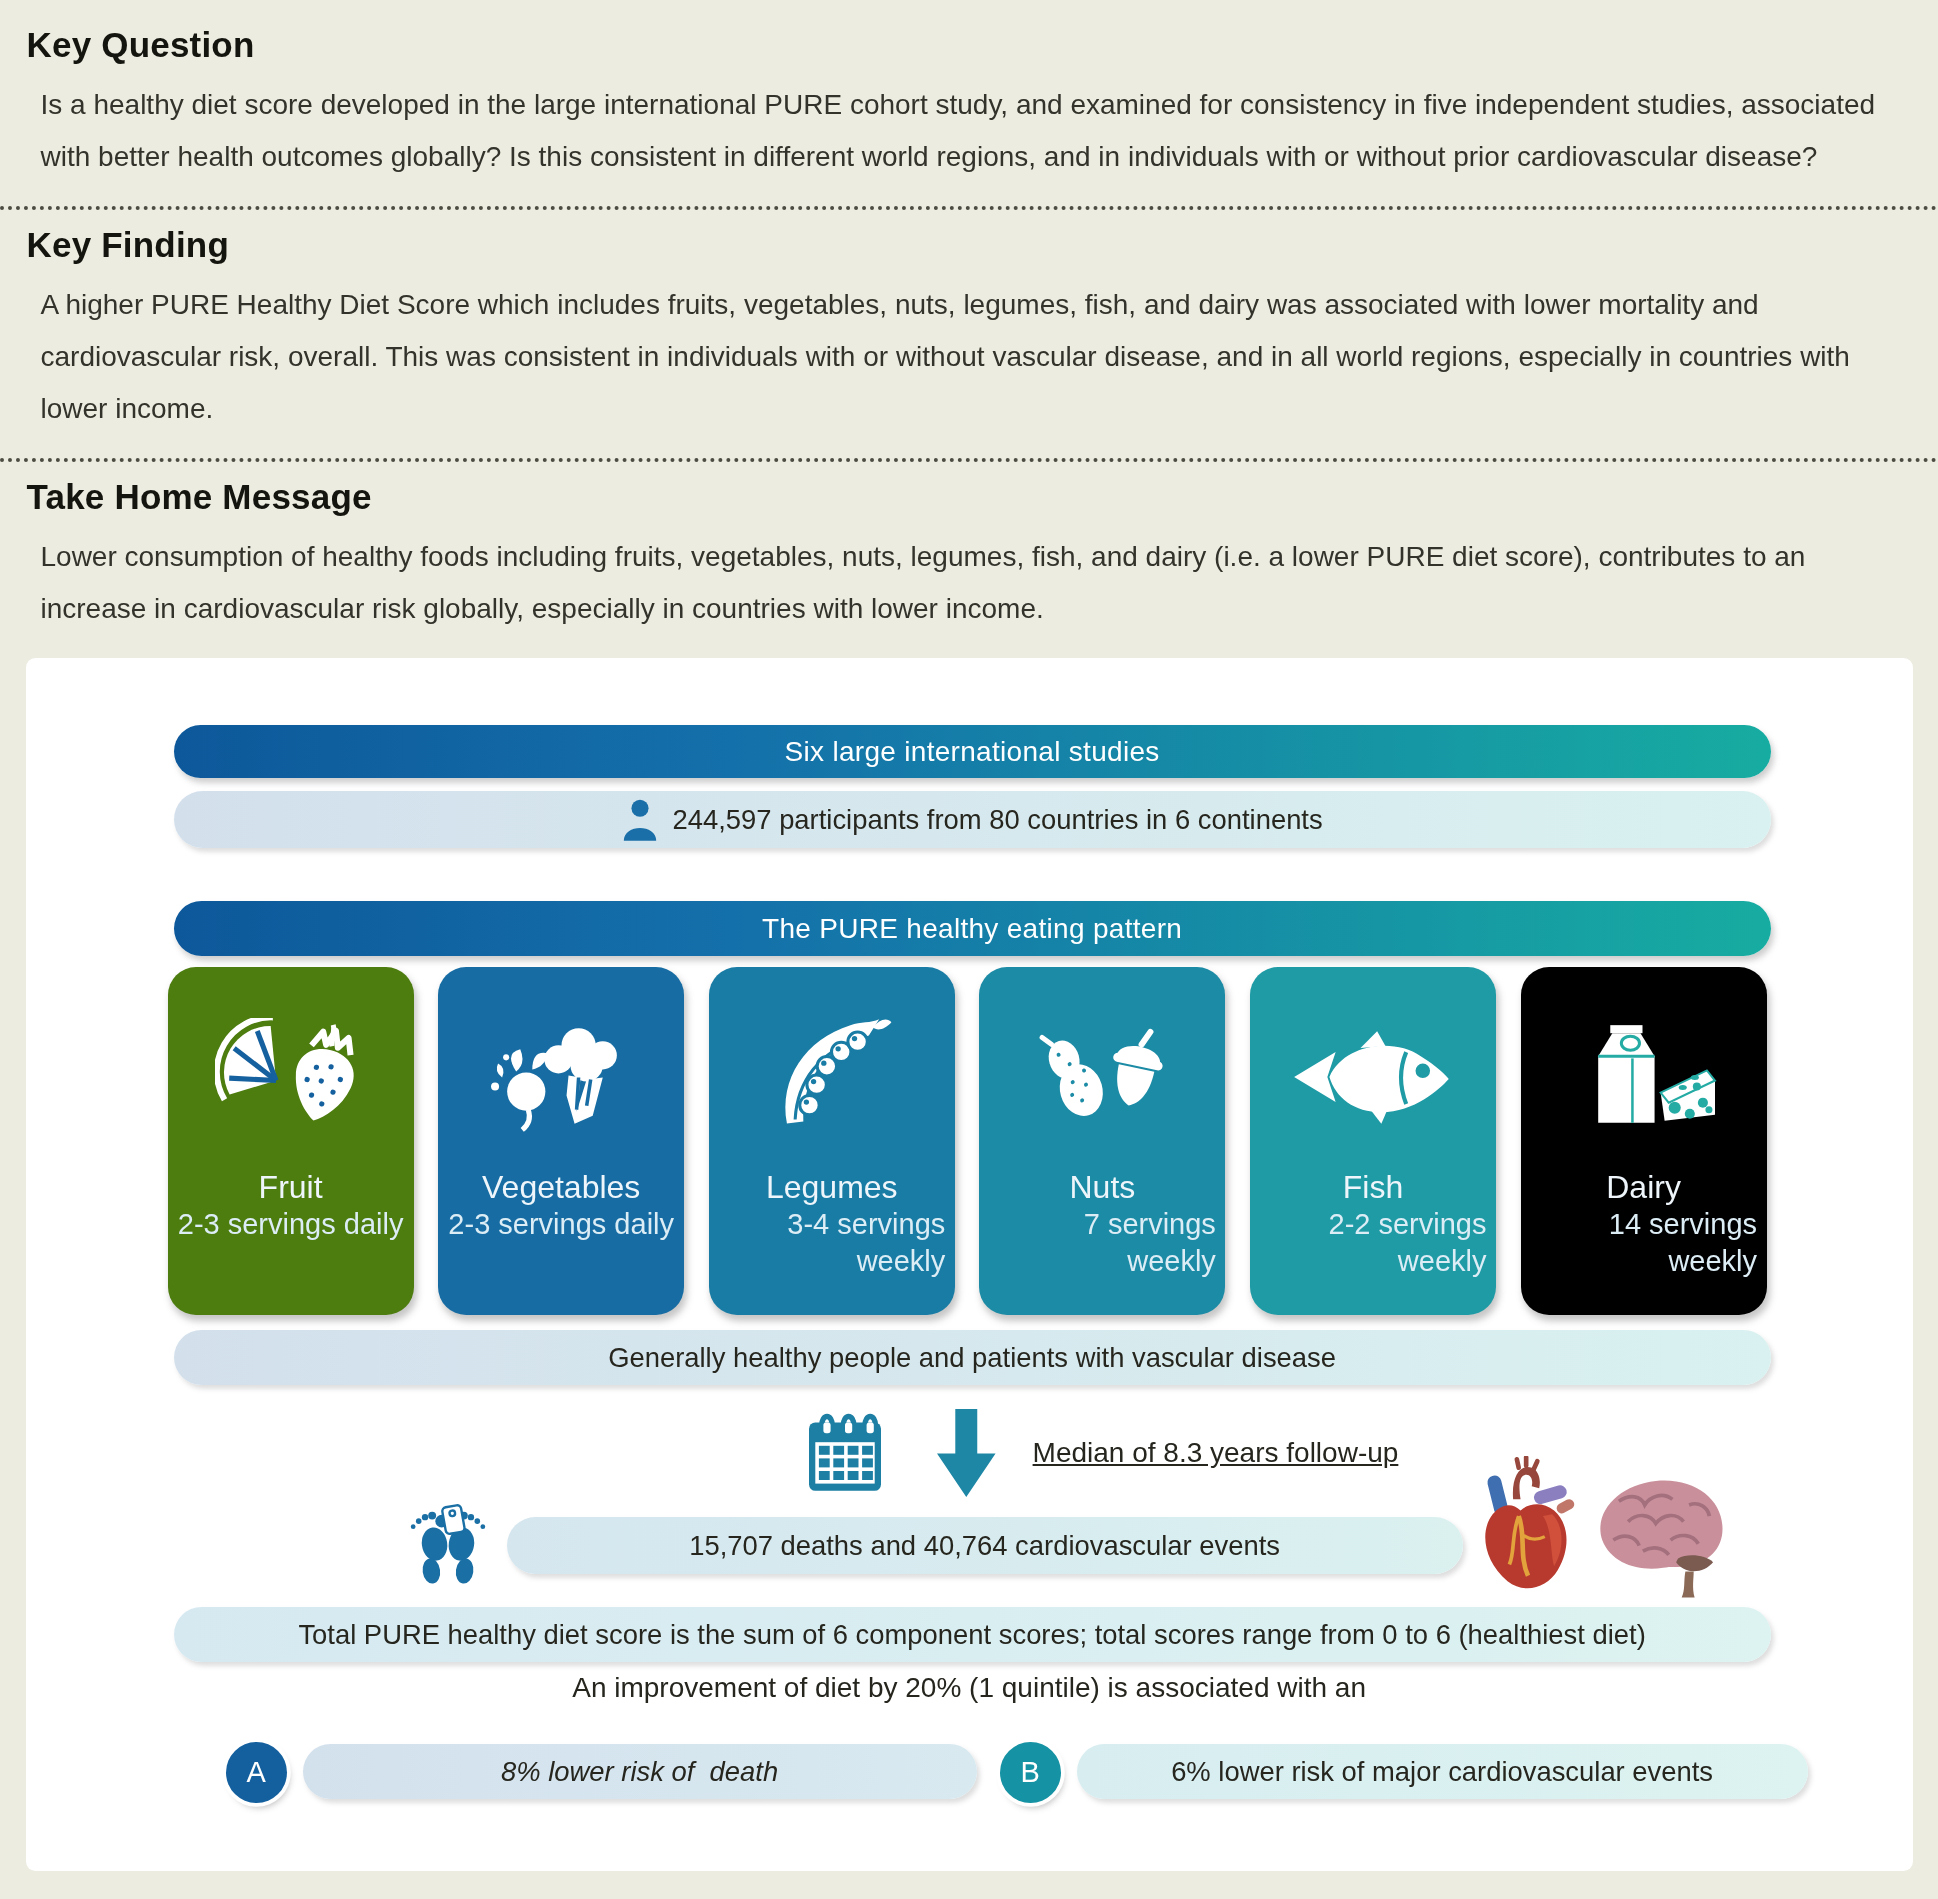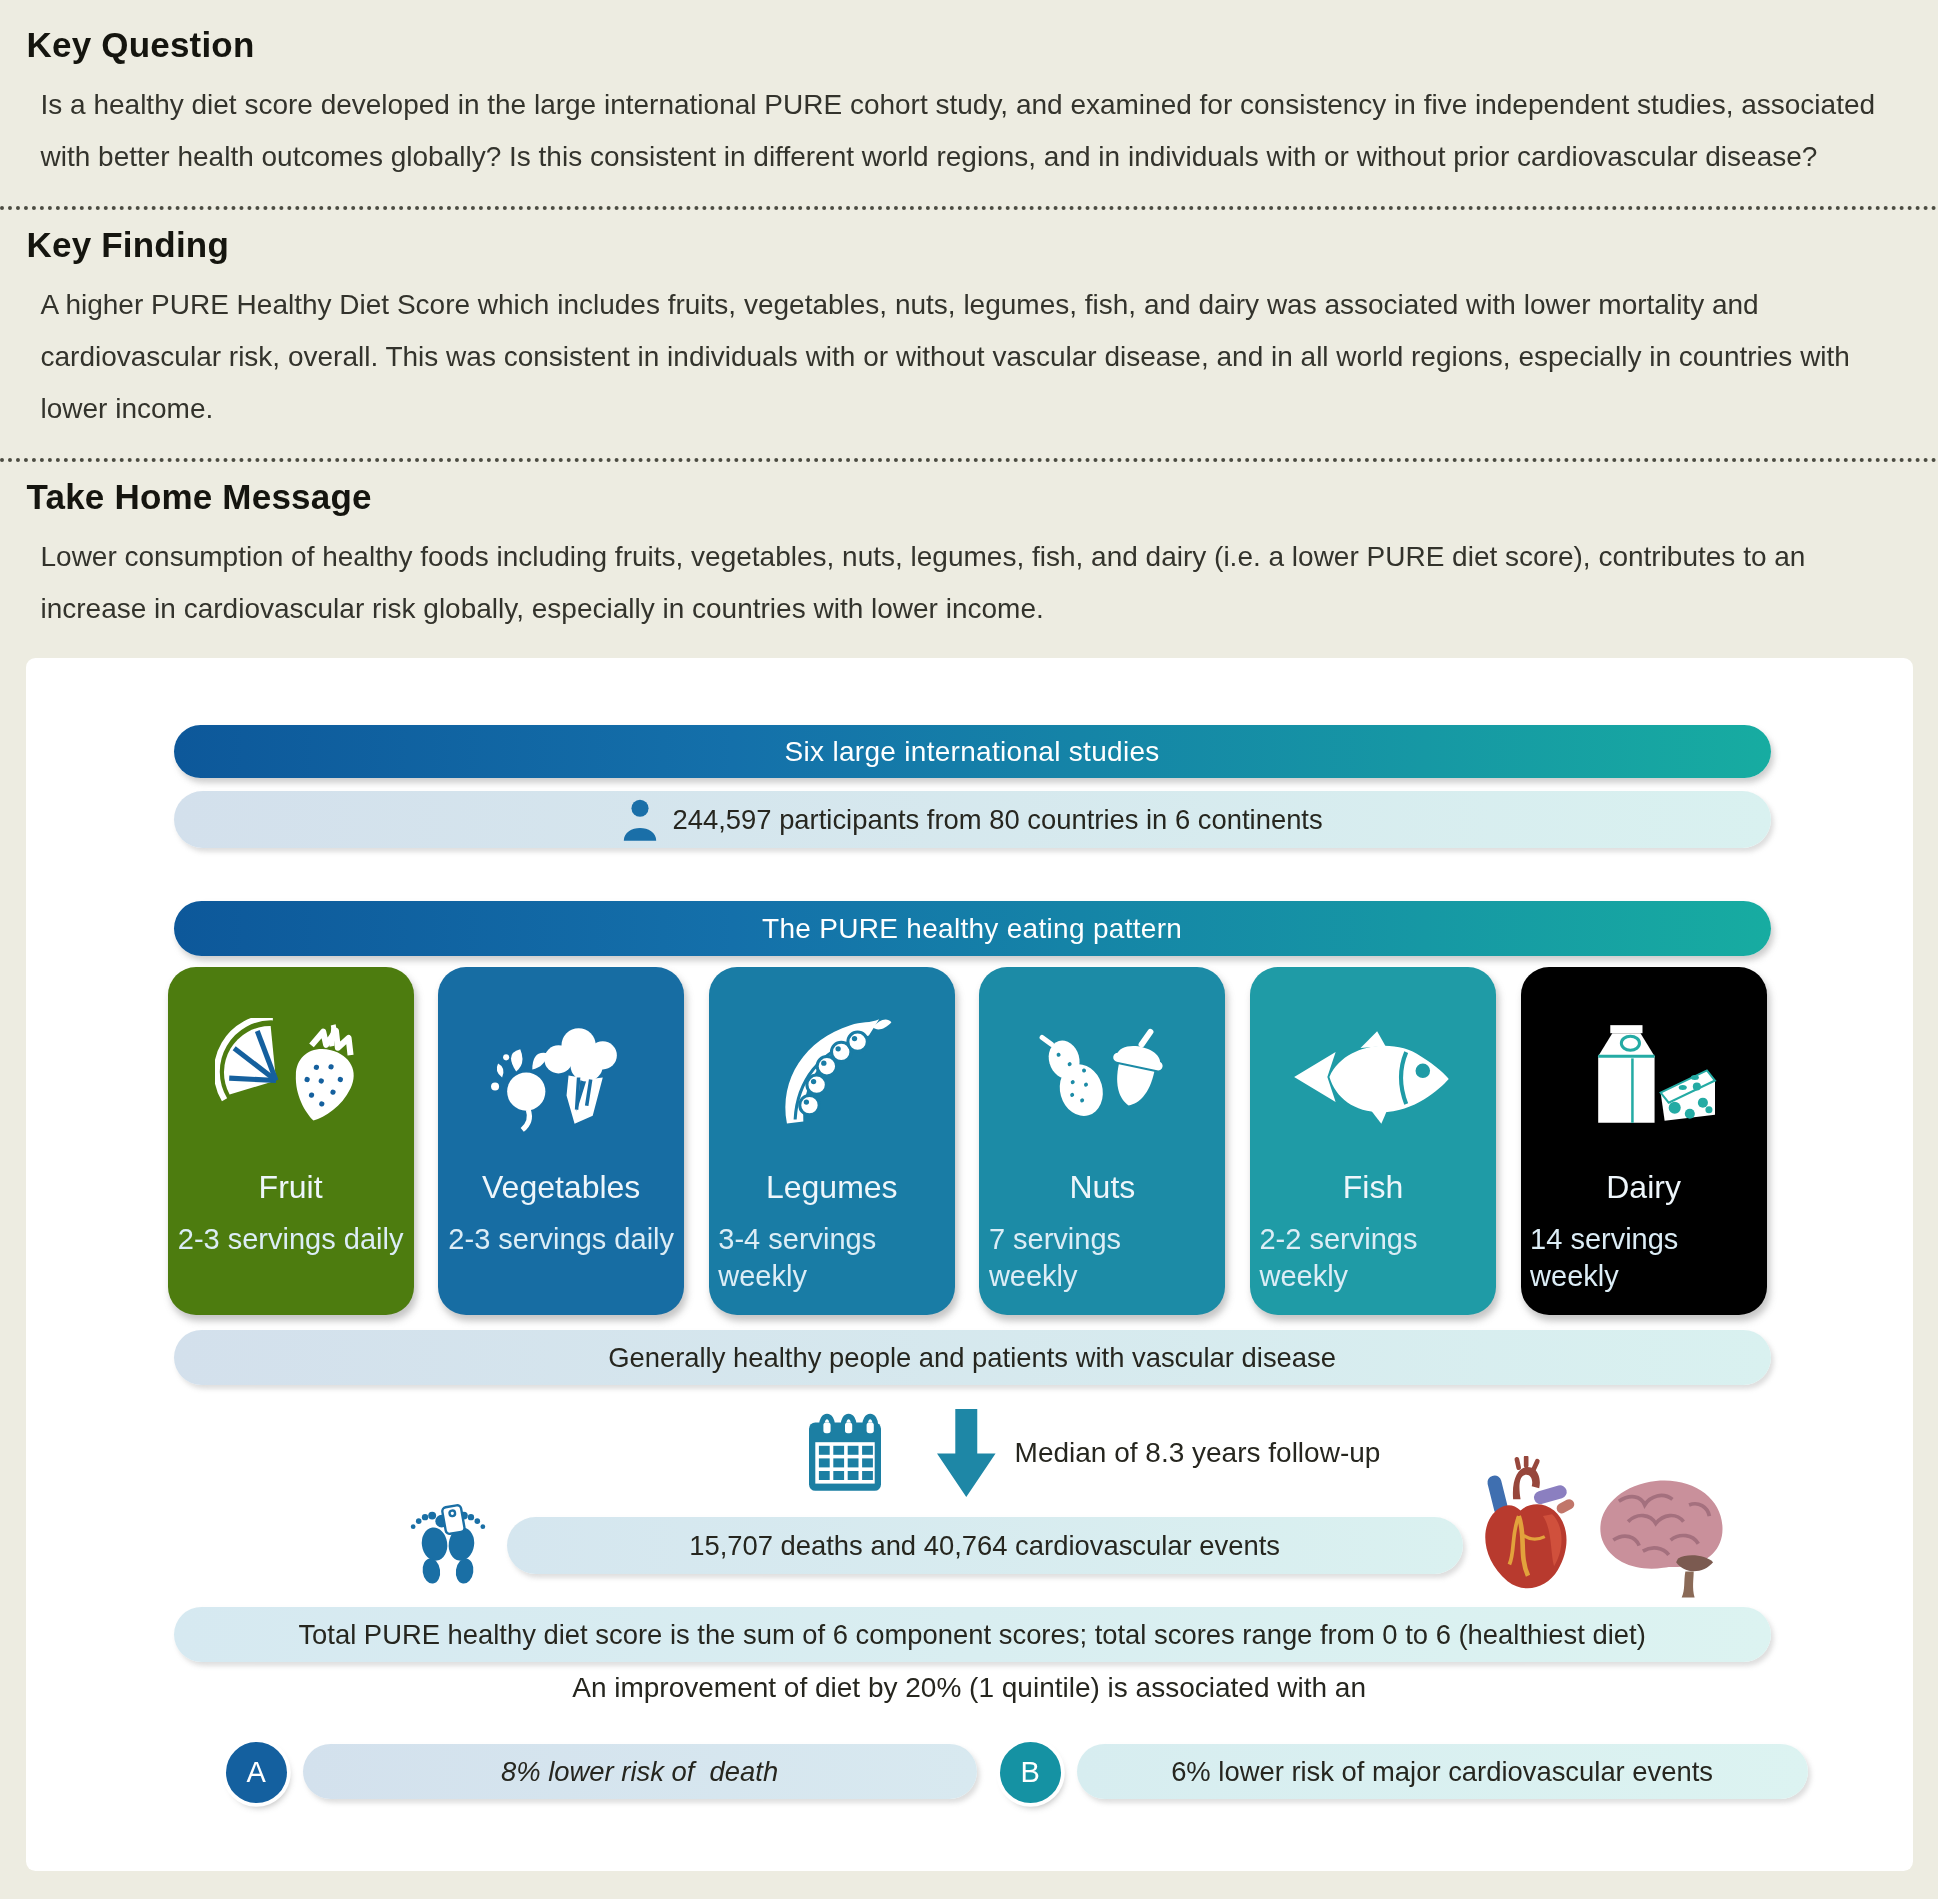--- a/index.html
+++ b/index.html
@@ -46,21 +46,21 @@
   
   .cards { display:flex; gap:24.6px; }
   .card {
     width:246px; height:348px; border-radius:28px;
     box-shadow:2.8px 5.7px 7.6px rgba(120,120,120,.42);
     display:flex; flex-direction:column; align-items:center;
     padding:17px 9.5px 0; box-sizing:border-box;
   }
   .card-icon { height:185px; display:flex; align-items:center; justify-content:center; }
   .card-name { font-size:32px; color:#eef6fb; }
-  .card-servings { margin-top:15px; font-size:29px; line-height:37px; text-align:left; color:#dcedf6; }
+  .card-servings { font-size:29px; line-height:37px; text-align:right; color:#dcedf6; }
 
   
   .followup { display:flex; align-items:center; }
   .followup-text { font-size:28px; color:#26261f; }
   .improve { text-align:center; font-size:28px; color:#26261f; }
   .badge {
     width:61px; height:61px; border-radius:50%;
     display:flex; align-items:center; justify-content:center;
     font-size:29px; color:#ffffff;
     box-shadow:0 0 0 3.8px #ffffff,2.8px 4.7px 6.6px rgba(120,120,120,.45);
@@ -300,21 +300,21 @@
             <rect x="53" y="70" width="12" height="10"></rect>
             <rect x="69" y="70" width="12" height="10"></rect>
         </g>
       </svg>
     </span>
     <span style="display:flex;margin-left:47px;">
       <svg width="61" height="89" viewBox="0 0 100 100" preserveAspectRatio="none">
         <polygon points="30,0 66,0 66,50 96,50 48,99 0,50 30,50" fill="#1e87a6"></polygon>
       </svg>
     </span>
-    <span class="followup-text" style="margin-left:17px;">Median of 8.3 years follow-up</span>
+    <span class="followup-text" style="margin-left:35px;text-decoration:underline;">Median of 8.3 years follow-up</span>
   </div>
 
   <span class="abs" style="left:377px;top:837px;">
     <svg width="90" height="95" viewBox="0 0 110 120">
       <g fill="#1a6fa5">
         <ellipse cx="38" cy="62" rx="16" ry="21" transform="rotate(-8 38 62)"></ellipse>
         <ellipse cx="34" cy="96" rx="11" ry="16" transform="rotate(-8 34 96)"></ellipse>
         <circle cx="47" cy="33" r="8"></circle>
           <circle cx="35" cy="26" r="5"></circle>
           <circle cx="26" cy="28" r="4"></circle>

